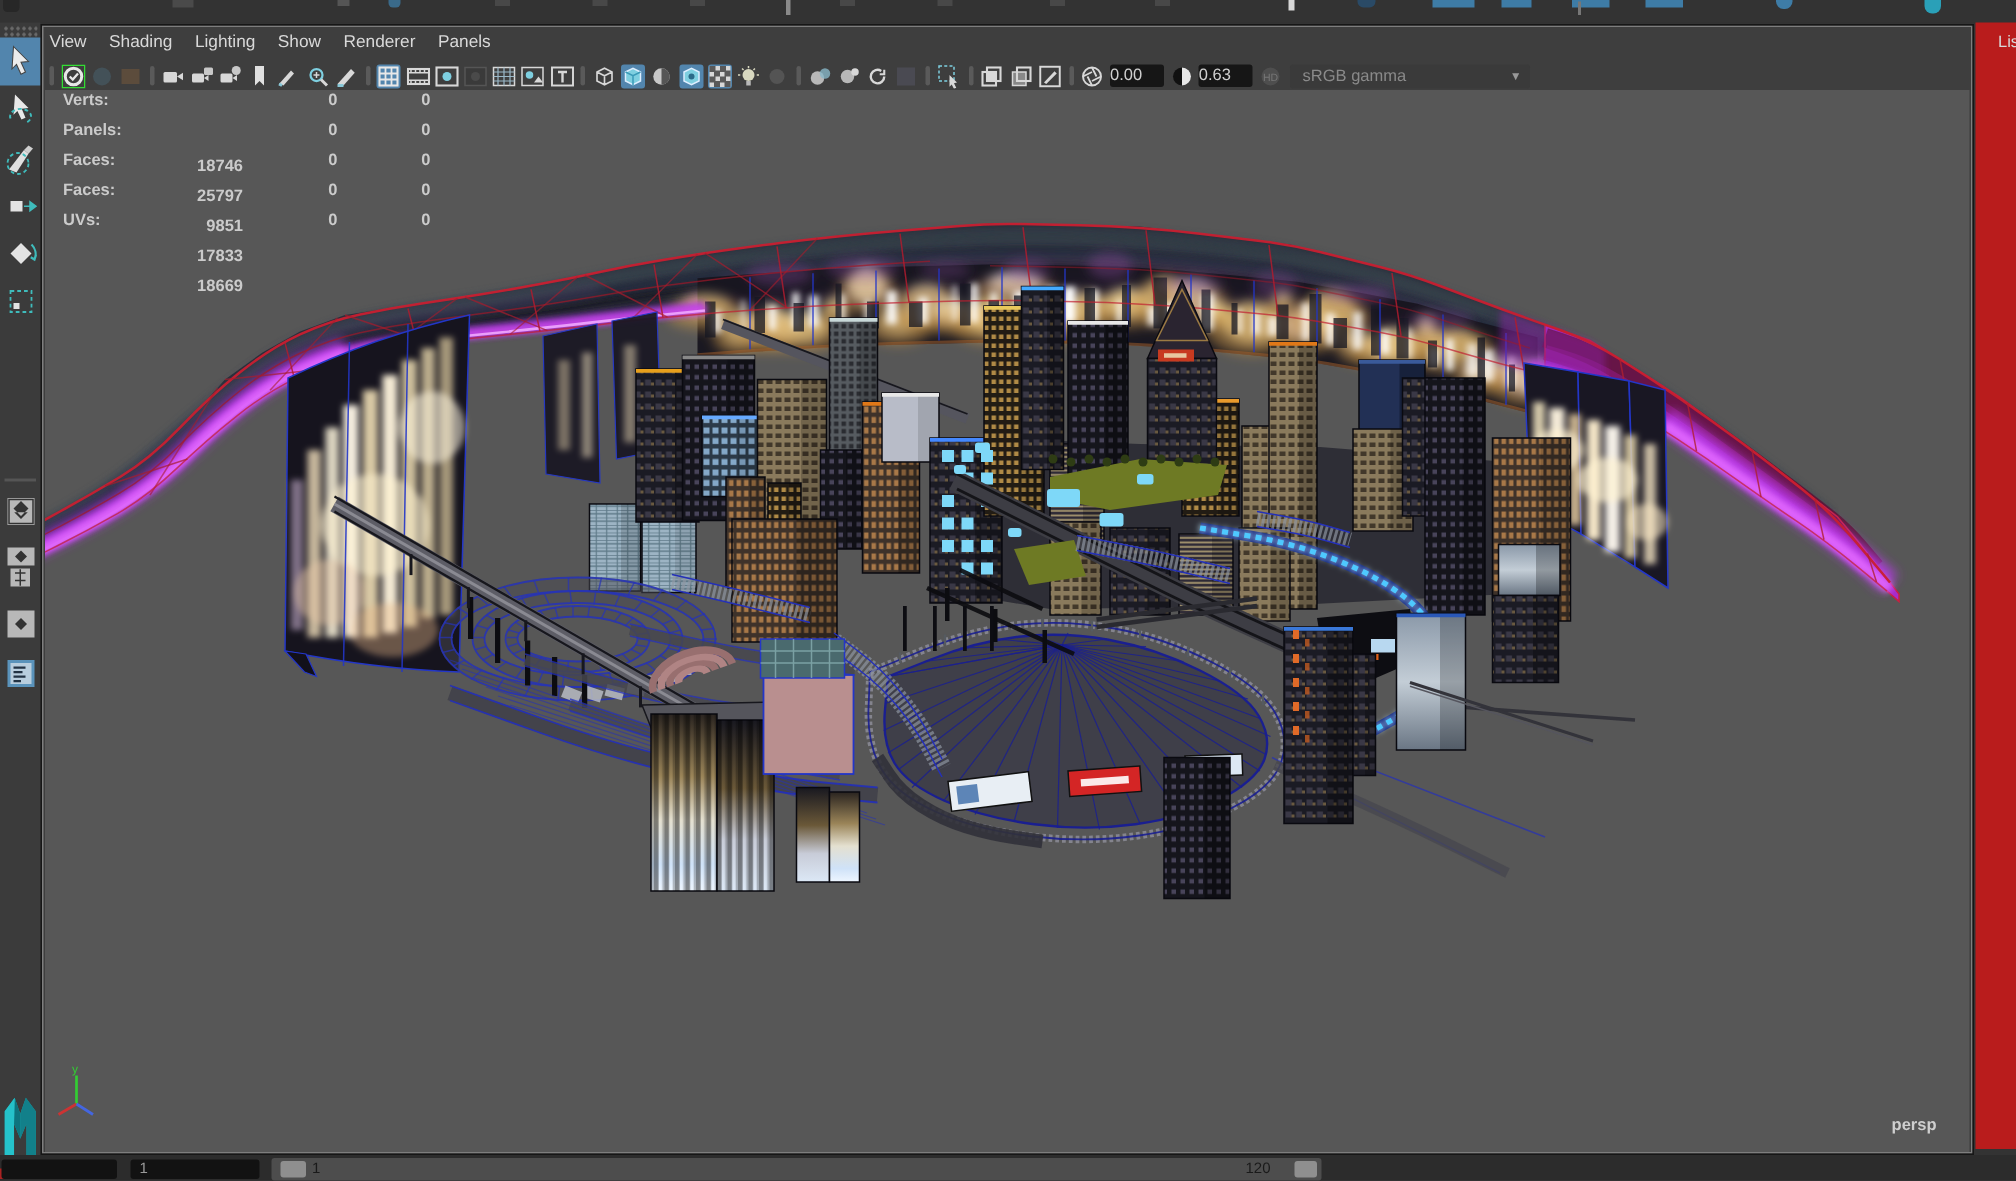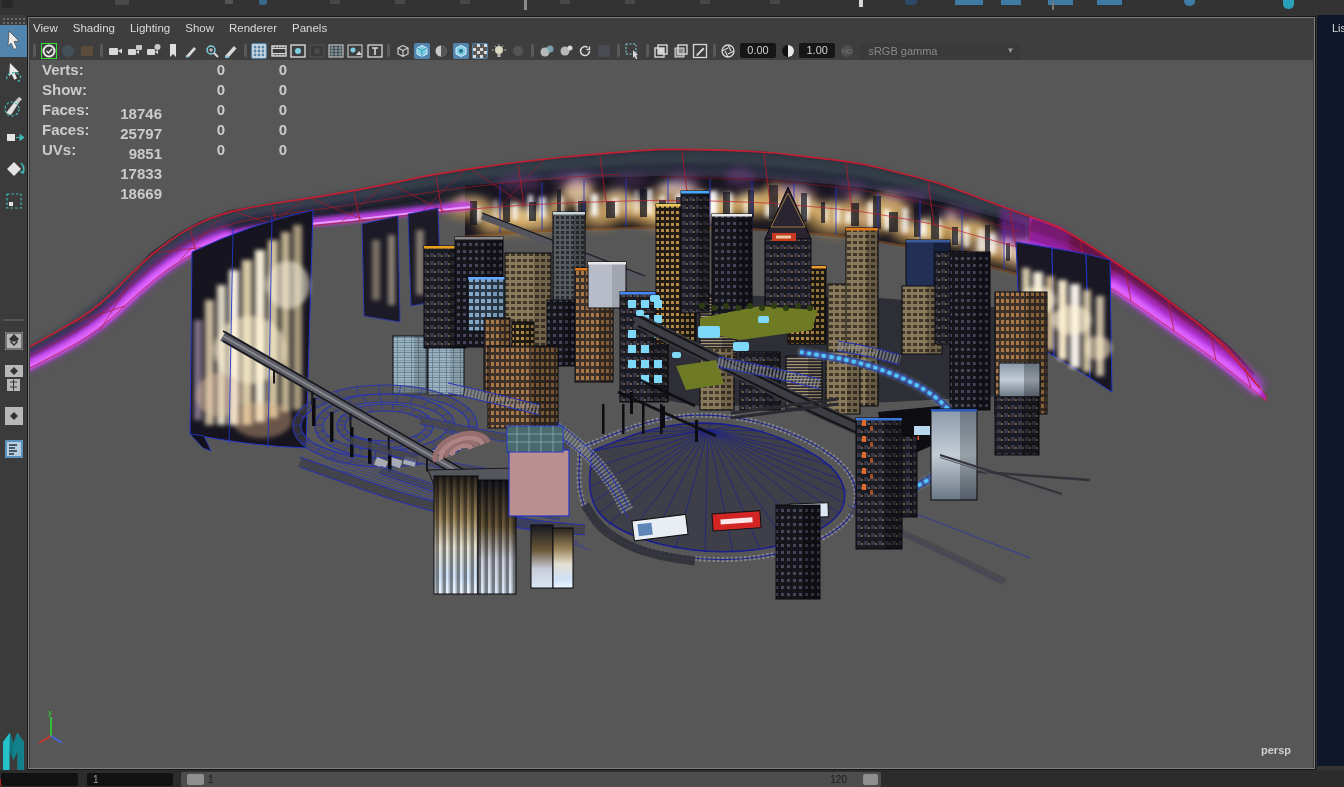--- a/index.html
+++ b/index.html
@@ -12,32 +12,32 @@
 .layoutbtn { width:27px; height:27px; display:flex; align-items:center; justify-content:center; margin-top:6px; }
 .layoutbtn.sm { height:36px; }
 .mlogo { position:absolute; bottom:8px; left:1px; }
 #panel { position:absolute; left:28px; top:17px; width:1287px; height:752px; background:#3e3e3e; border:1px solid #7e7e7e; outline:1px solid #161616; }
 #vpmenu { position:absolute; left:4px; top:4px; height:20px; color:#d9d9d9; font-size:11.5px; }
 #vpmenu span { margin-right:15px; }
 #vptools { position:absolute; left:4px; top:23px; height:19px; display:flex; align-items:center; }
 .ticon { width:16px; height:16px; margin:0 1.6px; }
 .ticon.hl { background:#5285ad; border-radius:2px; }
 .tsep { width:3px; height:13px; background:#5a5a5a; border-radius:2px; margin:0 3.2px; }
-.tfield { width:36px; height:15px; background:#161616; color:#cfcfcf; font-size:11px; text-align:center; line-height:15px; margin:0 2px; border-radius:2px; }
+.tfield { width:36px; height:15px; background:#161616; color:#cfcfcf; font-size:11px; text-align:left; line-height:15px; margin:0 2px; border-radius:2px; }
 .tdrop { width:160px; height:16px; background:#3a3a3a; color:#8a8a8a; font-size:11px; line-height:16px; padding-left:8px; margin-left:4px; border-radius:2px; position:relative; }
 .darr { position:absolute; right:6px; font-size:8px; color:#999; }
 #vp { position:absolute; left:1px; top:42px; width:1283px; height:708px; background:#575757; overflow:hidden; }
-#hud { position:absolute; left:12px; top:1px; color:#cbcbcb; font-size:15px; font-weight:bold; z-index:5; }
+#hud { position:absolute; left:12px; top:1px; color:#cbcbcb; font-size:11px; font-weight:bold; z-index:5; }
 .hrow { height:20px; position:relative; width:280px; }
 .hl1 { position:absolute; left:0; }
 .hv1 { position:absolute; left:0; width:120px; text-align:right;margin-top:44px; }
 .hv2 { position:absolute; left:171px; width:12px; text-align:right; }
 .hv3 { position:absolute; left:233px; width:12px; text-align:right; }
 #persp { position:absolute; left:0; right:22px; bottom:12px; text-align:right; color:#cfcfcf; font-size:11px; font-weight:bold; z-index:5; }
-#rightcol { position:absolute; left:1317px; top:15px; width:27px; height:751px; background:#0f172a; color:#d8d8d8; font-size:11px; padding:7px 0 0 15px; }
+#rightcol { position:absolute; left:1317px; top:15px; width:27px; height:751px; background:#b91c1c; color:#d8d8d8; font-size:11px; padding:7px 0 0 15px; }
 #botstrip { position:absolute; left:0; top:770px; width:1344px; height:17px; background:#2c2c2c; }
 </style></head>
 <body>
 <div id="topstrip">
 <div style="position:absolute;left:2px;top:0;width:11px;height:8px;background:#272727;border-radius:0 0 3px 3px"></div>
 <div style="position:absolute;left:115px;top:0;width:14px;height:5px;background:#4a4a4a"></div>
 <div style="position:absolute;left:225px;top:0;width:8px;height:4px;background:#555"></div>
 <div style="position:absolute;left:259px;top:0;width:8px;height:5px;background:#3a6a8a;border-radius:0 0 3px 3px"></div>
 <div style="position:absolute;left:330px;top:0;width:10px;height:4px;background:#484848"></div>
 <div style="position:absolute;left:395px;top:0;width:10px;height:4px;background:#484848"></div>
@@ -276,37 +276,37 @@
       <div class="tsep"></div>
       <div class="ticon"><svg width="16" height="16">
           <circle cx="8" cy="8" r="6" fill="none" stroke="#d8d8d8" stroke-width="1.3"></circle>
           <path d="M8,2 l3,6 M14,8 l-6,3 M8,14 l-3,-6 M2,8 l6,-3" stroke="#d8d8d8" stroke-width="1.2"></path>
         </svg></div>
       <div class="tfield">0.00</div>
       <div class="ticon"><svg width="16" height="16">
           <circle cx="8" cy="8" r="6" fill="#111"></circle>
           <path d="M8,2 a6,6 0 0 1 0,12 Z" fill="#e8e8e8"></path>
         </svg></div>
-      <div class="tfield">1.00</div>
+      <div class="tfield">0.63</div>
       <div class="ticon"><svg width="16" height="16">
           <circle cx="8" cy="8" r="6" fill="#5a5a5a" opacity="0.6"></circle>
           <text x="8" y="11" font-size="7" fill="#777" text-anchor="middle" font-family="Liberation Sans">HD</text>
         </svg></div>
       <div class="tdrop">sRGB gamma<span class="darr">▼</span></div>
     </div>
   <div id="vp">
     <div id="hud">
         <div class="hrow">
           <span class="hl1">Verts:</span>
           <span class="hv1">18746</span>
           <span class="hv2">0</span>
           <span class="hv3">0</span>
         </div>
         <div class="hrow">
-          <span class="hl1">Show:</span>
+          <span class="hl1">Panels:</span>
           <span class="hv1">25797</span>
           <span class="hv2">0</span>
           <span class="hv3">0</span>
         </div>
         <div class="hrow">
           <span class="hl1">Faces:</span>
           <span class="hv1">9851</span>
           <span class="hv2">0</span>
           <span class="hv3">0</span>
         </div>

